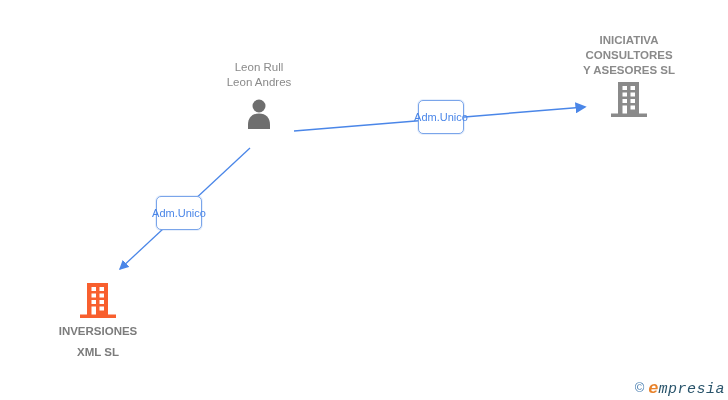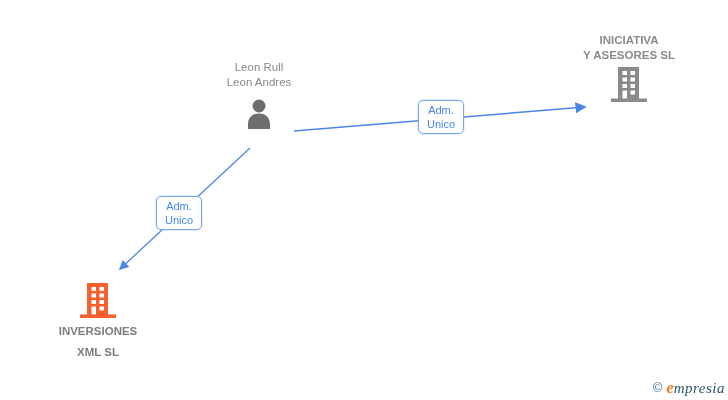--- a/index.html
+++ b/index.html
@@ -12,29 +12,29 @@
   .node-label{color:#8a8a8a;font-size:11.5px;line-height:15px;white-space:nowrap;}
   .node-label.bold{font-weight:bold;color:#7c7c7c;}
   .node-icon{display:block;margin:0 auto;}
   .person-node .node-icon{margin-top:9px;}
   .company-node-tr .node-icon{margin-top:4px;}
   .company-node-bl .node-label{margin-top:6px;}
   .edge-label{
     position:absolute;z-index:3;width:44px;height:32px;
     background:#ffffff;border:1px solid #7aa5ea;border-radius:5px;
     box-shadow:0 0 0 1px rgba(122,165,234,0.18);
-    display:flex;flex-direction:column;justify-content:center;align-items:center;
+    display:flex;flex-direction:row;justify-content:center;align-items:center;
     color:#4a86e8;font-size:11px;line-height:14px;
   }
   .watermark{
     position:absolute;right:3px;bottom:2px;z-index:2;
     font-size:14px;white-space:nowrap;cursor:pointer;
   }
   .watermark .copy{color:#4179ad;font-size:13px;font-family:"Liberation Sans",sans-serif;vertical-align:1px;}
-  .watermark .brand{font-family:Liberation Serif, serif;font-style:italic;}
+  .watermark .brand{font-family:Liberation Mono, monospace;font-style:italic;}
   .watermark .brand-e{color:#e8832c;font-size:17px;font-weight:bold;}
   .watermark .brand-rest{color:#29546b;font-size:15px;letter-spacing:0.5px;}
 </style>
 </head>
 <body>
 
 <svg class="edge-layer" width="728" height="400" viewBox="0 0 728 400">
   <defs>
     <marker id="arrow" viewBox="0 0 10 10" refX="8.5" refY="5" markerWidth="7.5" markerHeight="7.5" orient="auto-start-reverse">
       <path d="M0,0 L10,5 L0,10 z" fill="#4a86e8"></path>
@@ -48,20 +48,21 @@
   <div class="node-label">Leon Rull</div>
   <div class="node-label">Leon Andres</div>
   <svg class="node-icon" width="28" height="30" viewBox="0 0 28 30">
     <circle cx="14" cy="7" r="6.5" fill="#6e6e6e"></circle>
     <path d="M14,14.5 C7,14.5 3,19 3,25.5 L3,30 L25,30 L25,25.5 C25,19 21,14.5 14,14.5 Z" fill="#6e6e6e"></path>
   </svg>
 </div>
 
 <div class="node company-node-tr" style="left:555px;top:33px;width:148px;font-weight:bold;">
   <div class="node-label">INICIATIVA</div>
+  <div class="node-label">CONSULTORES</div>
   <div class="node-label">Y ASESORES SL</div>
   <svg class="node-icon" width="36" height="35" viewBox="0 0 36 35">
     <rect x="7" y="0" width="21" height="32" fill="#8a8a8a"></rect>
     <rect x="0" y="31.5" width="36" height="3.5" fill="#8a8a8a"></rect>
     <rect x="11.5" y="4" width="4.5" height="4" fill="#ffffff"></rect>
     <rect x="19.5" y="4" width="4.5" height="4" fill="#ffffff"></rect>
     <rect x="11.5" y="10.5" width="4.5" height="4" fill="#ffffff"></rect>
     <rect x="19.5" y="10.5" width="4.5" height="4" fill="#ffffff"></rect>
     <rect x="11.5" y="17" width="4.5" height="4" fill="#ffffff"></rect>
     <rect x="19.5" y="17" width="4.5" height="4" fill="#ffffff"></rect>

